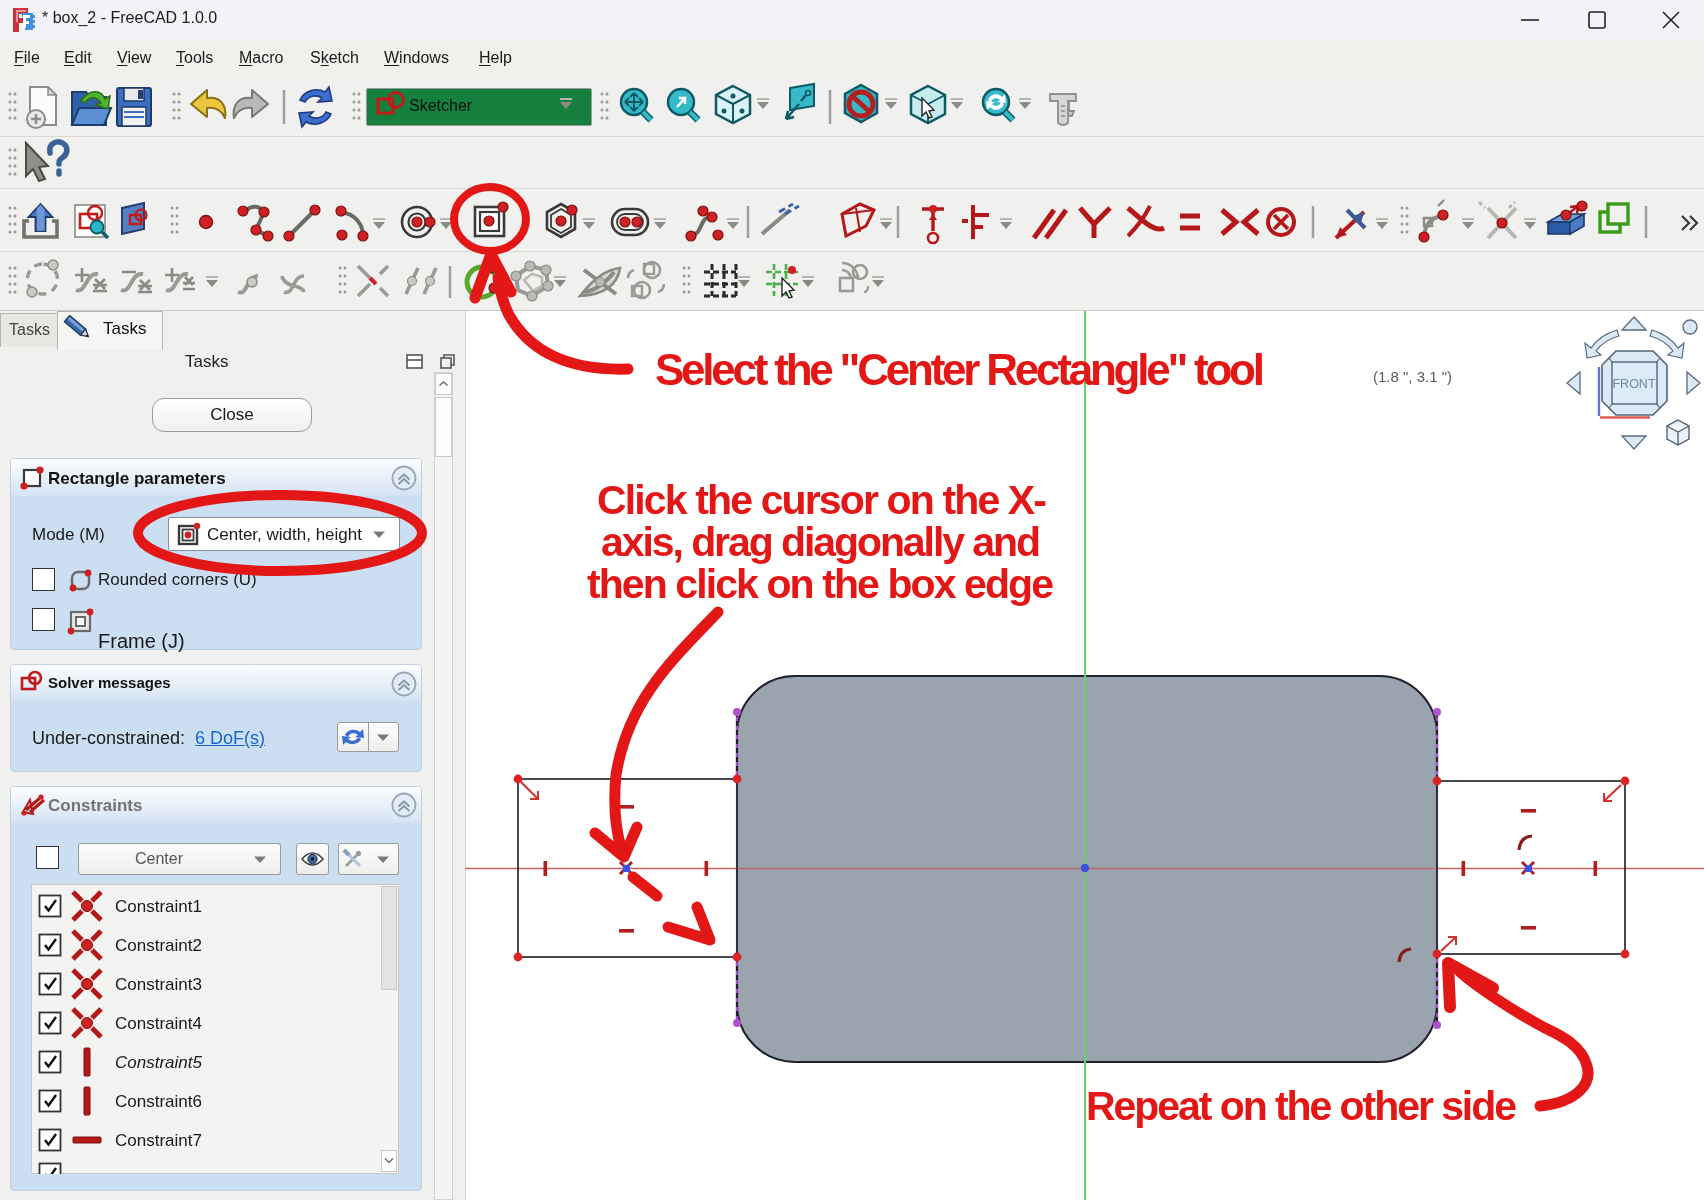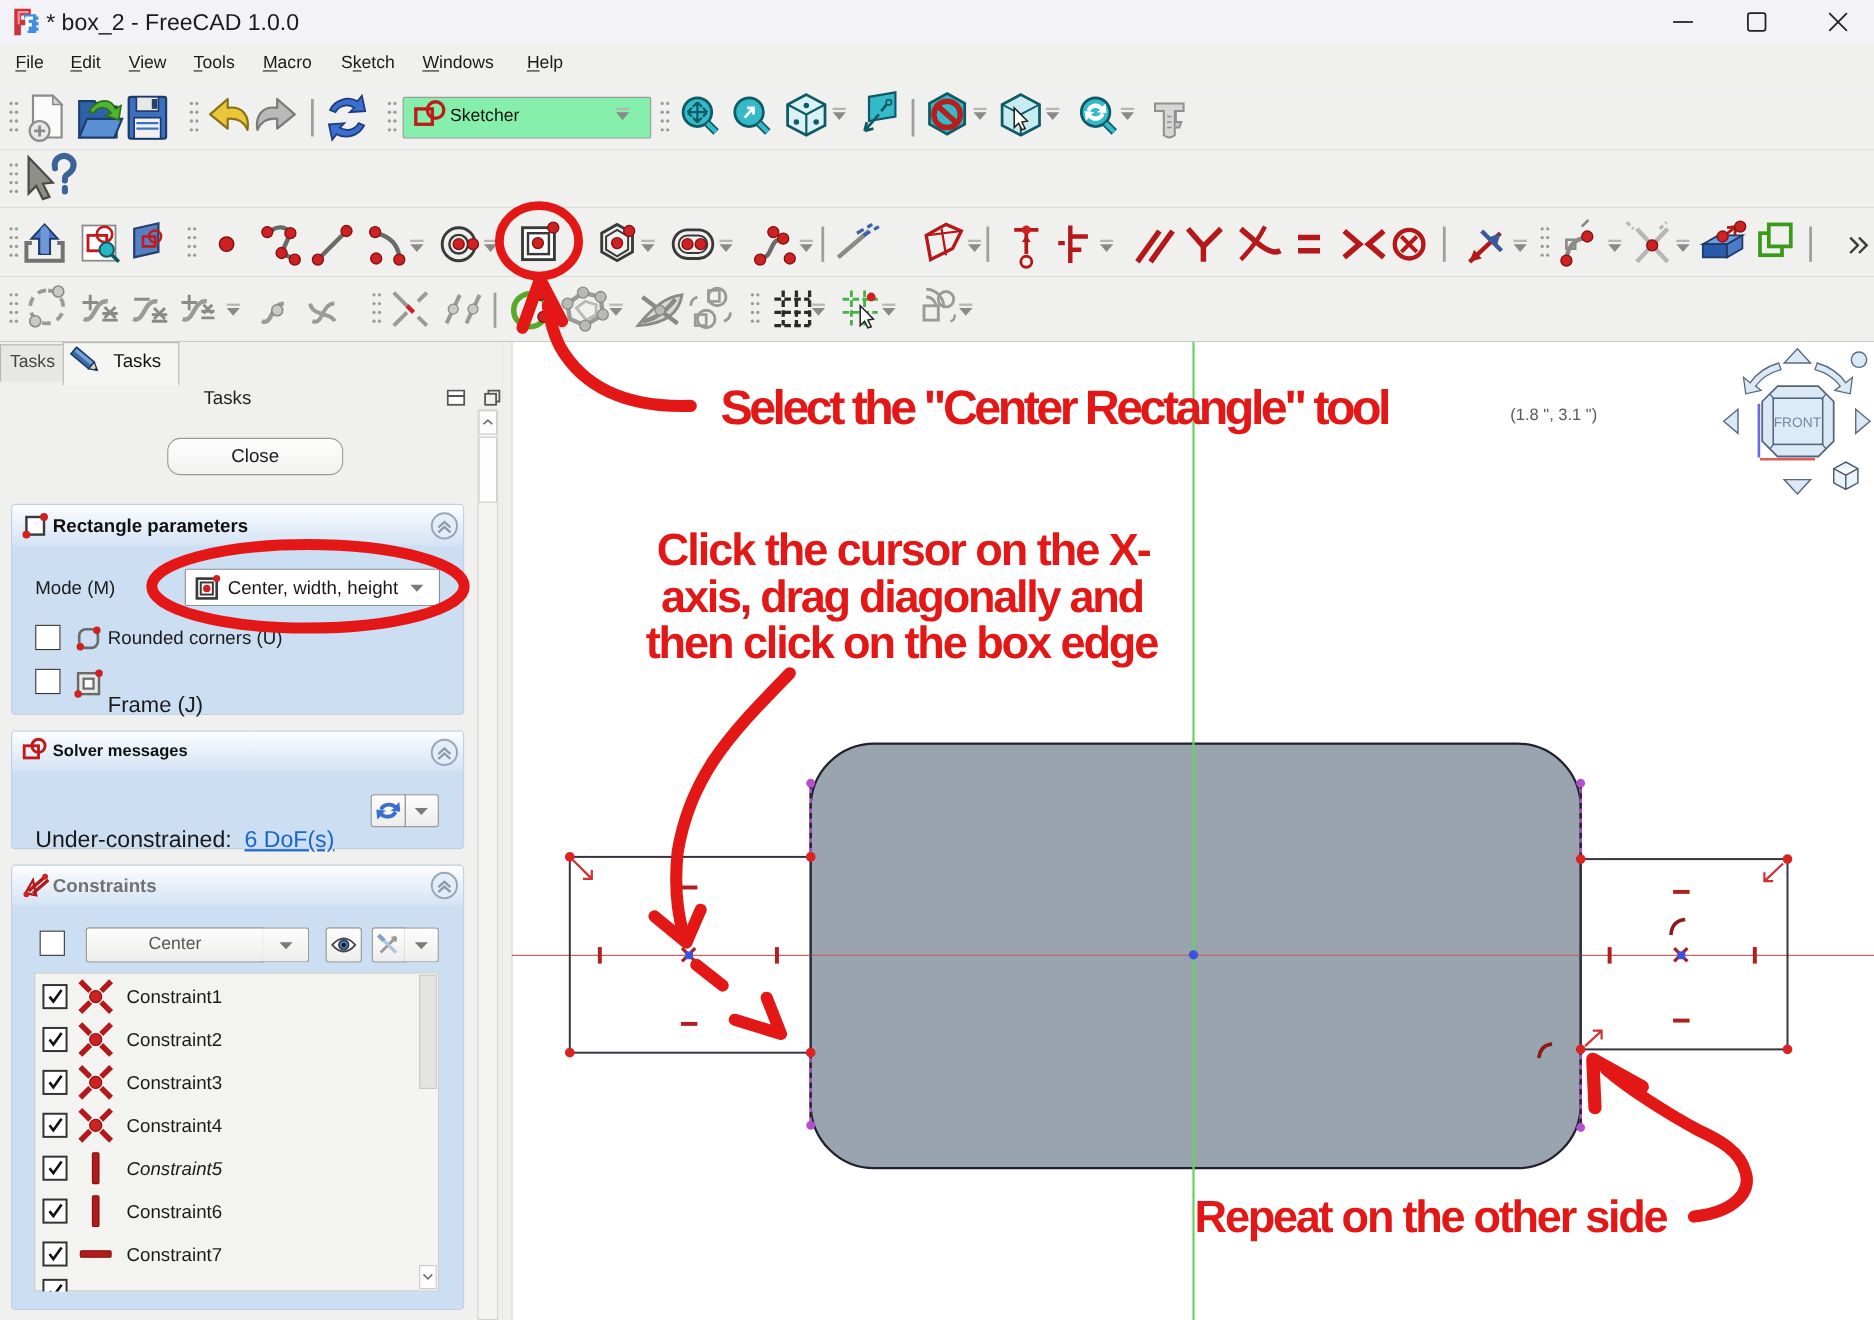--- a/index.html
+++ b/index.html
@@ -1,30 +1,30 @@
 <!DOCTYPE html>
 <html><head>
 <meta charset="utf-8">
 <style>
 html,body{margin:0;padding:0;}
 #app{position:relative;width:1704px;height:1200px;background:#fff;font-family:"Liberation Sans",sans-serif;overflow:hidden;}
 .abs{position:absolute;}
 #titlebar{left:0;top:0;width:1704px;height:40px;background:#f2f2f7;}
-#titletext{left:42px;top:9px;font-size:21px;color:#1b1b1b;}
+#titletext{left:42px;top:9px;font-size:16px;color:#1b1b1b;}
 #menubar{left:0;top:40px;width:1704px;height:40px;background:#f0f0ed;}
 .menuitem{position:absolute;top:49px;font-size:16px;color:#1a1a1a;}
 .menuitem u{text-decoration:underline;text-underline-offset:2px;}
 #tb1{left:0;top:80px;width:1704px;height:56px;background:#f0f0ee;border-bottom:1px solid #d9d9d6;}
 #tb2{left:0;top:137px;width:1704px;height:51px;background:#f0f0ee;border-bottom:1px solid #d9d9d6;}
 #tb3{left:0;top:189px;width:1704px;height:62px;background:#f0f0ee;border-bottom:1px solid #d9d9d6;}
 #tb4{left:0;top:252px;width:1704px;height:58px;background:#f0f0ee;border-bottom:1px solid #c9c9c6;}
 #leftpanel{left:0;top:311px;width:457px;height:889px;background:#f0f0ee;border-right:1px solid #c8c8c4;}
 #viewport{left:465px;top:311px;width:1239px;height:889px;background:#ffffff;}
 #splitter{left:457px;top:311px;width:8px;height:889px;background:#f0f0ee;border-right:1px solid #d8d8d5;}
-#combo1{left:366px;top:88px;width:224px;height:36px;background:#86efac;border:1px solid #9a9a9a;border-radius:2px;}
+#combo1{left:366px;top:88px;width:224px;height:36px;background:#15803d;border:1px solid #9a9a9a;border-radius:2px;}
 #combo1 .txt{position:absolute;left:42px;top:8px;font-size:16px;color:#111;}
 .svgabs{position:absolute;left:0;top:0;}
 </style>
 </head>
 <body>
 <div id="app">
   <div id="titlebar" class="abs"></div>
   <div id="titletext" class="abs">* box_2 - FreeCAD 1.0.0</div>
   <div id="menubar" class="abs"></div>
   <div class="menuitem" style="left:14px;"><u>F</u>ile</div>
@@ -416,21 +416,21 @@
   </div>
   <svg class="abs" style="left:20px;top:670px;" width="24" height="24" viewBox="0 0 24 24">
       <rect x="2" y="8" width="13" height="11" fill="none" stroke="#c01a1a" stroke-width="2.6"></rect>
       <circle cx="15" cy="8" r="6" fill="none" stroke="#c01a1a" stroke-width="2.6"></circle>
     </svg>
   <div class="abs" style="left:48px;top:674px;font-size:15px;font-weight:bold;color:#111;">Solver messages</div>
   <svg class="abs" style="left:391px;top:671px;" width="26" height="26" viewBox="0 0 26 26">
       <circle cx="13" cy="13" r="11.5" fill="#e3edf8" stroke="#9aa7b8" stroke-width="1.8"></circle>
       <path d="M7.5 14.5 l5.5 -5 l5.5 5 M7.5 19 l5.5 -5 l5.5 5" fill="none" stroke="#8a97a8" stroke-width="2"></path>
     </svg>
-  <div class="abs" style="left:32px;top:728px;font-size:21px;color:#1a1a1a;margin-top:24px;">Under-constrained:&nbsp; <a style="color:#1a66cc;text-decoration:underline;">6 DoF(s)</a></div>
+  <div class="abs" style="left:32px;top:728px;font-size:18px;color:#1a1a1a;">Under-constrained:&nbsp; <a style="color:#1a66cc;text-decoration:underline;">6 DoF(s)</a></div>
   <div class="abs" style="left:337px;top:722px;width:32px;height:30px;background:linear-gradient(#fdfdfd,#ededec);border:1px solid #9b9b98;border-radius:3px 0 0 3px;box-sizing:border-box;"></div>
   <div class="abs" style="left:368px;top:722px;width:31px;height:30px;background:linear-gradient(#fdfdfd,#ededec);border:1px solid #9b9b98;border-radius:0 3px 3px 0;box-sizing:border-box;"></div>
   <svg class="abs" style="left:342px;top:727px;" width="22" height="20" viewBox="0 0 22 20">
       <path d="M3 8 c2 -5 10 -7 15 -3 l3 -3 1 9 -9 -1 3 -2 c-3 -3 -9 -2 -10 2 z" fill="#3a6fd0"></path>
       <path d="M19 12 c-2 5 -10 7 -15 3 l-3 3 -1 -9 9 1 -3 2 c3 3 9 2 10 -2 z" fill="#3a6fd0"></path>
     </svg>
   <svg class="abs" style="left:376px;top:733px;" width="14" height="9" viewBox="0 0 14 9">
       <path d="M1 1.5 h12 l-6 6.5 z" fill="#7a7a7a"></path>
     </svg>
 

